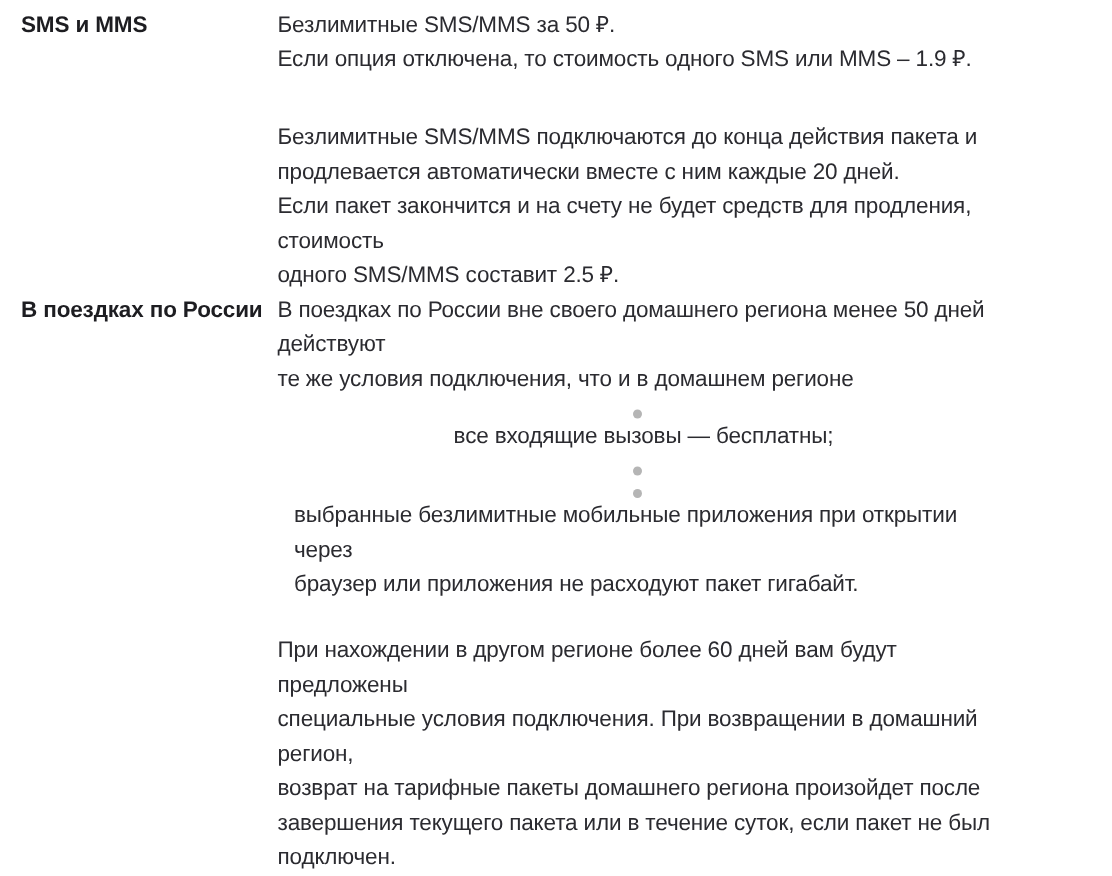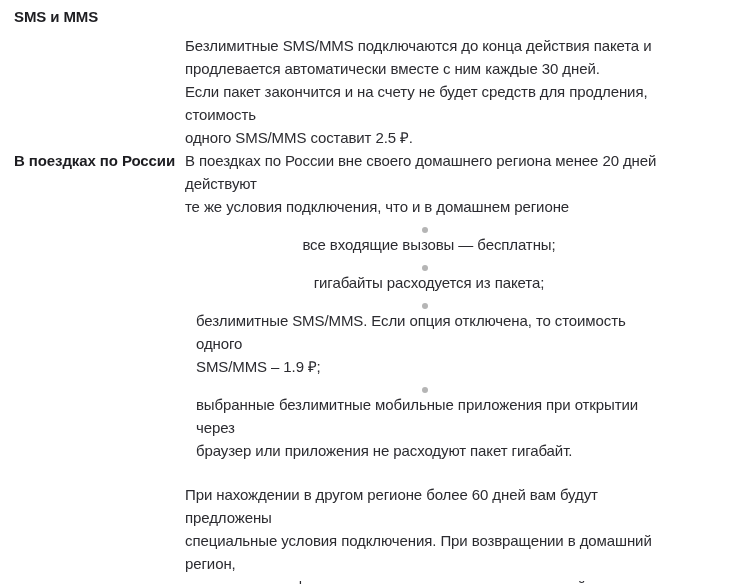--- a/index.html
+++ b/index.html
@@ -75,46 +75,42 @@
   }
 </style>
 </head>
 <body>
 
 <div class="page">
 
   <section class="row">
     <div class="label-col">SMS и MMS</div>
     <div class="content-col">
+      <p class="para">Безлимитные SMS/MMS за 50 ₽.
+Если опция отключена, то стоимость одного SMS или MMS – 1.9 ₽.</p>
       <p class="para para-gap">Безлимитные SMS/MMS подключаются до конца действия пакета и
-продлевается автоматически вместе с ним каждые 30 дней.
+продлевается автоматически вместе с ним каждые 20 дней.
 Если пакет закончится и на счету не будет средств для продления, стоимость
 одного SMS/MMS составит 2.5 ₽.</p>
     </div>
   </section>
 
   <section class="row row-gap">
     <div class="label-col">В поездках по России</div>
     <div class="content-col">
-      <p class="para">В поездках по России вне своего домашнего региона менее 20 дней действуют
+      <p class="para">В поездках по России вне своего домашнего региона менее 50 дней действуют
 те же условия подключения, что и в домашнем регионе</p>
 
       <ul class="bullets">
         <li>
           <span class="dot"></span>
           <span class="bullet-text">все входящие вызовы — бесплатны;</span>
         </li>
         <li>
           <span class="dot"></span>
-          <span class="bullet-text">гигабайты расходуется из пакета;</span>
-        </li>
-        <li>
-          <span class="dot"></span>
-          <span class="bullet-text">безлимитные SMS/MMS. Если опция отключена, то стоимость одного
-SMS/MMS – 1.9 ₽;</span>
         </li>
         <li>
           <span class="dot"></span>
           <span class="bullet-text">выбранные безлимитные мобильные приложения при открытии через
 браузер или приложения не расходуют пакет гигабайт.</span>
         </li>
       </ul>
 
       <p class="para outro-gap">При нахождении в другом регионе более 60 дней вам будут предложены
 специальные условия подключения. При возвращении в домашний регион,

